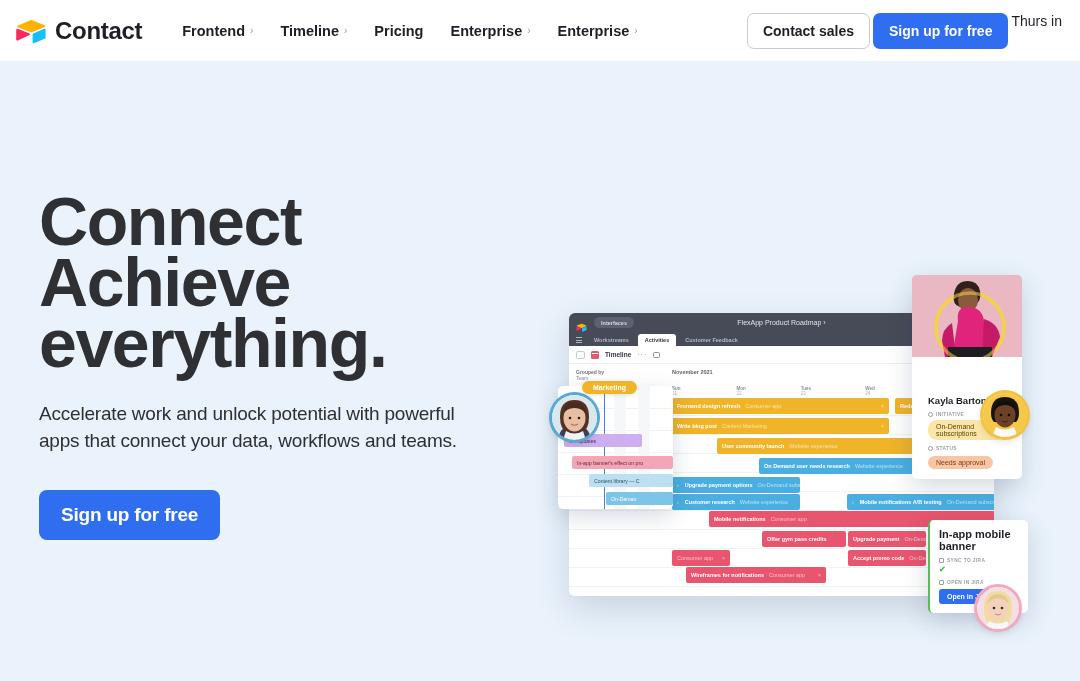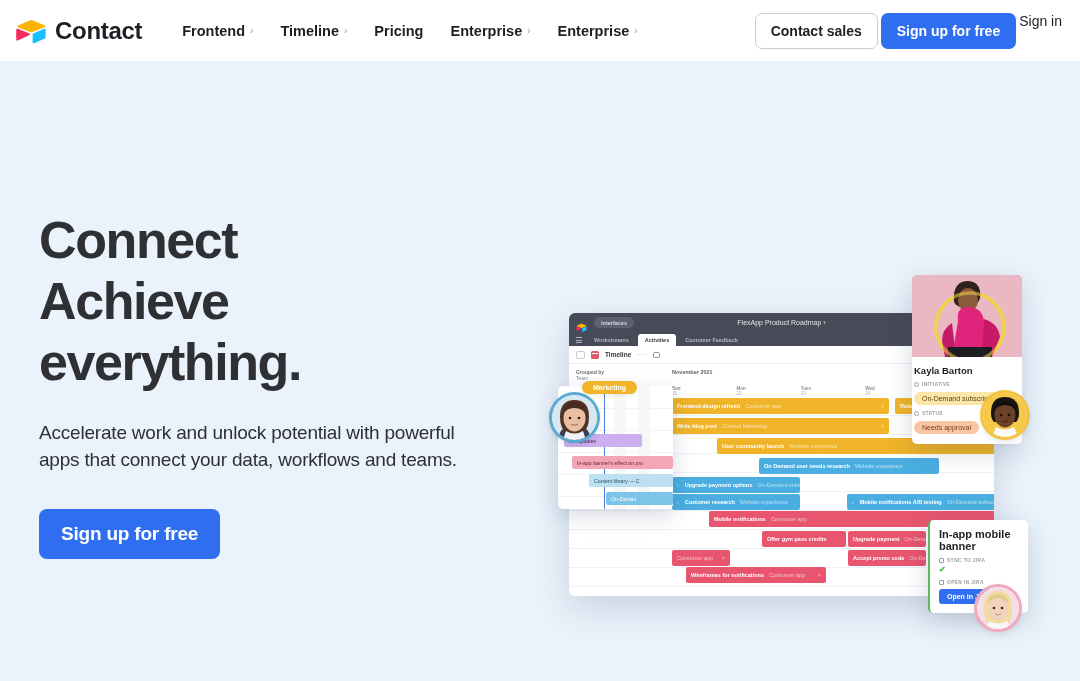--- a/index.html
+++ b/index.html
@@ -47,22 +47,22 @@
 
   
   .hero {
     position: relative;
     height: 620px;
     background: #eaf3fb;
     overflow: hidden;
   }
   .hero-copy { position: absolute; left: 39px; top: 130px; width: 470px; }
   .hero-title {
-    font-size: 52px; line-height: 61px; font-weight: 700;
-    color: #2e3034; letter-spacing: -1.4px; margin-top: 19px;
+    font-size: 68px; line-height: 61px; font-weight: 700;
+    color: #2e3034; letter-spacing: -1.4px;
   }
   .hero-sub {
     margin-top: 26px; font-size: 19px; line-height: 27px;
     font-weight: 400; color: #2e3034; letter-spacing: -0.2px; width: 420px;
   }
   .hero-cta {
     margin-top: 36px; display: inline-block;
     background: #2f6ef0; color: #fff; border: none; border-radius: 8px;
     padding: 14px 22px; font-size: 19px; font-weight: 700;
     font-family: inherit; cursor: pointer; letter-spacing: -0.2px;
@@ -172,21 +172,21 @@
   .av { position: absolute; border-radius: 50%; overflow: hidden; }
   .av-ring { box-shadow: 0 0 0 3px var(--ring), 0 3px 9px rgba(0,0,0,.17); }
 
   
   .card-kayla {
     position: absolute; left: 372px; top: 4px; width: 110px;
     background: #fff; border-radius: 5px;
     box-shadow: 0 8px 26px rgba(30,50,90,.19); overflow: hidden; z-index: 20;
   }
   .kayla-photo { height: 82px; position: relative; background: #e8b7c0; overflow: hidden; }
-  .kayla-body { padding: 8px 2px 10px; }
+  .kayla-body { padding: 8px 16px 10px; margin-top: 30px; }
   .kayla-name { font-size: 9.5px; font-weight: 700; color: #1d1f25; }
   .fld { margin-top: 6px; display: flex; align-items: center; gap: 3px; }
   .fld-i { width: 5px; height: 5px; border-radius: 50%; border: 1.2px solid #9aa0a6; }
   .fld-l { font-size: 4.8px; font-weight: 700; color: #9aa0a6; letter-spacing: .4px; }
   .chip { display: inline-block; margin-top: 3px; font-size: 7px; border-radius: 9px; padding: 3px 8px; }
   .chip-yellow { background: #fbe6a8; color: #5a4608; }
   .chip-orange { background: #f8c6a4; color: #7a3b12; }
 
   
   .card-jira {
@@ -237,21 +237,21 @@
     </span>
     <span class="nav-item">
       <span>Enterprise</span>
       <span class="chev">›</span>
     </span>
   </nav>
 
   <div class="header-right">
     <button class="btn-outline">Contact sales</button>
     <button class="btn-primary">Sign up for free</button>
-    <span class="signin">Sign in</span>
+    <span class="signin">Thurs in</span>
   </div>
 </header>
 
 <section class="hero">
 
   <div class="hero-copy">
     <h1 class="hero-title">
       <div>Connect</div>
       <div>Achieve</div>
       <div>everything.</div>

